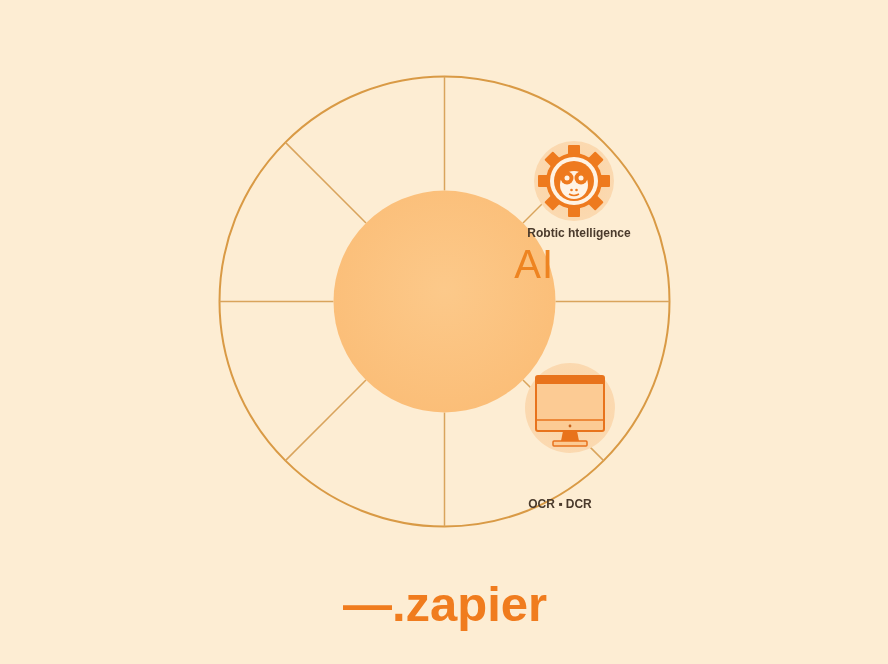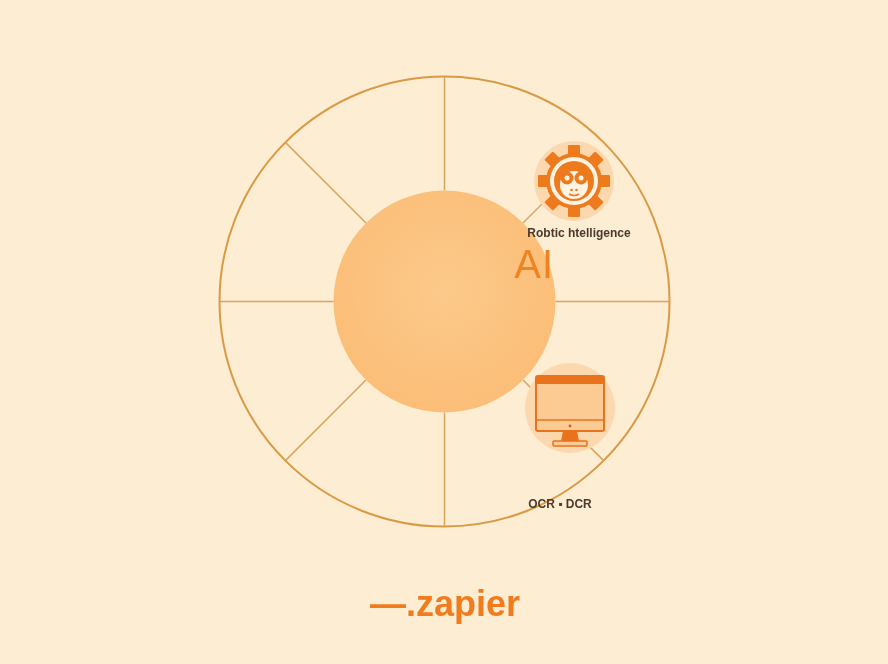--- a/index.html
+++ b/index.html
@@ -56,21 +56,21 @@
       font-weight: bold;
     }
     .node-label.robot { left: 504px; top: 226px; width: 150px; }
     .node-label.ocr   { left: 500px; top: 459px; width: 120px; margin-top: 38px; }
     .brand {
       position: absolute;
       left: 330px;
       top: 574px;
       width: 230px;
       text-align: center;
-      font-size: 36px;
+      font-size: 49px;
       line-height: 60px;
       font-weight: 700;
       color: #F07C1E;
       letter-spacing: 0px;
     }
   </style>
 </head>
 <body>
 
 <div class="stage">

